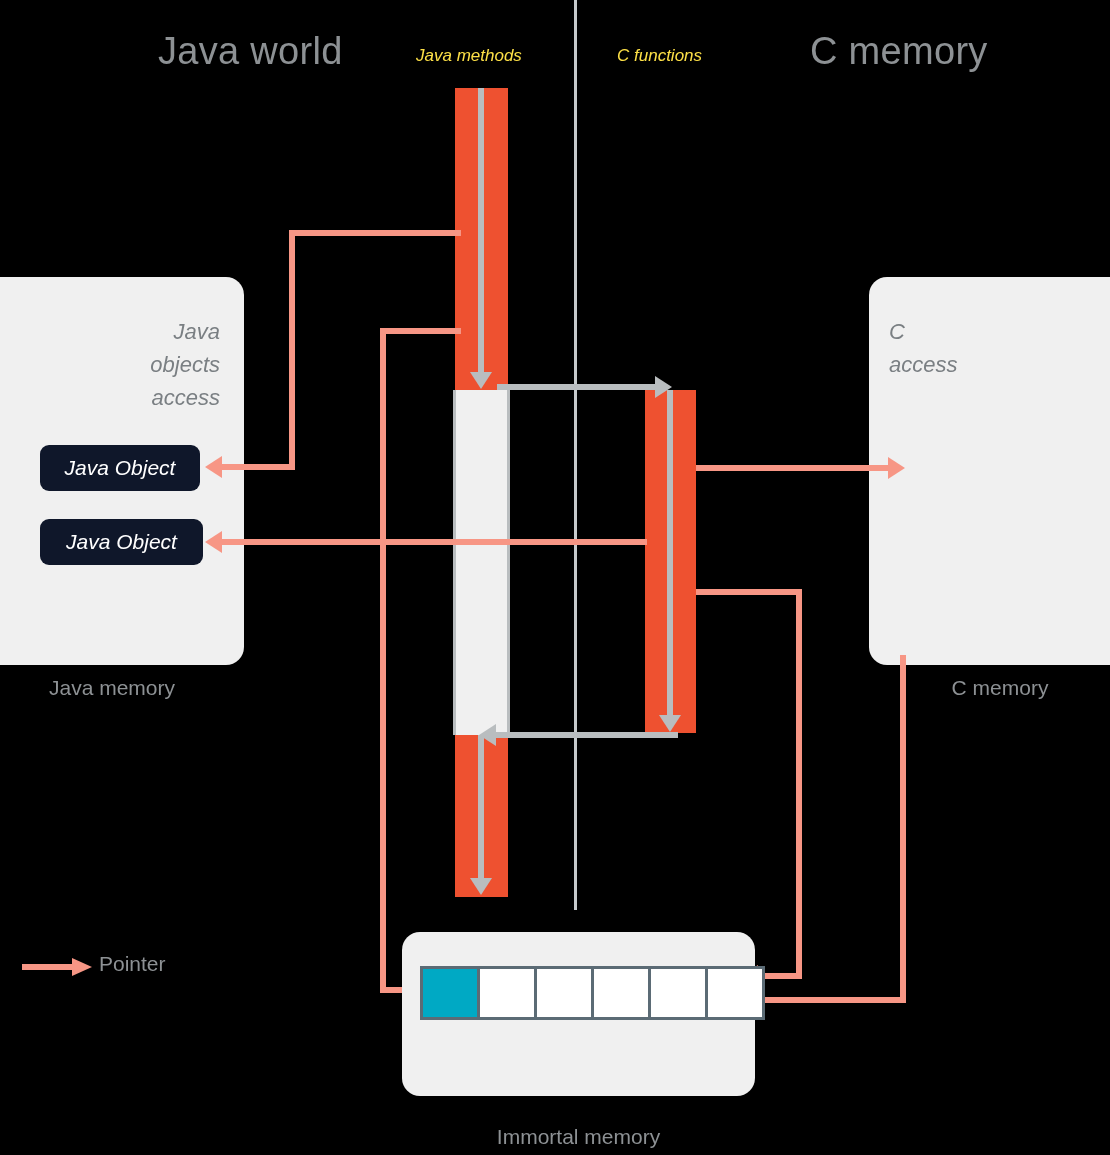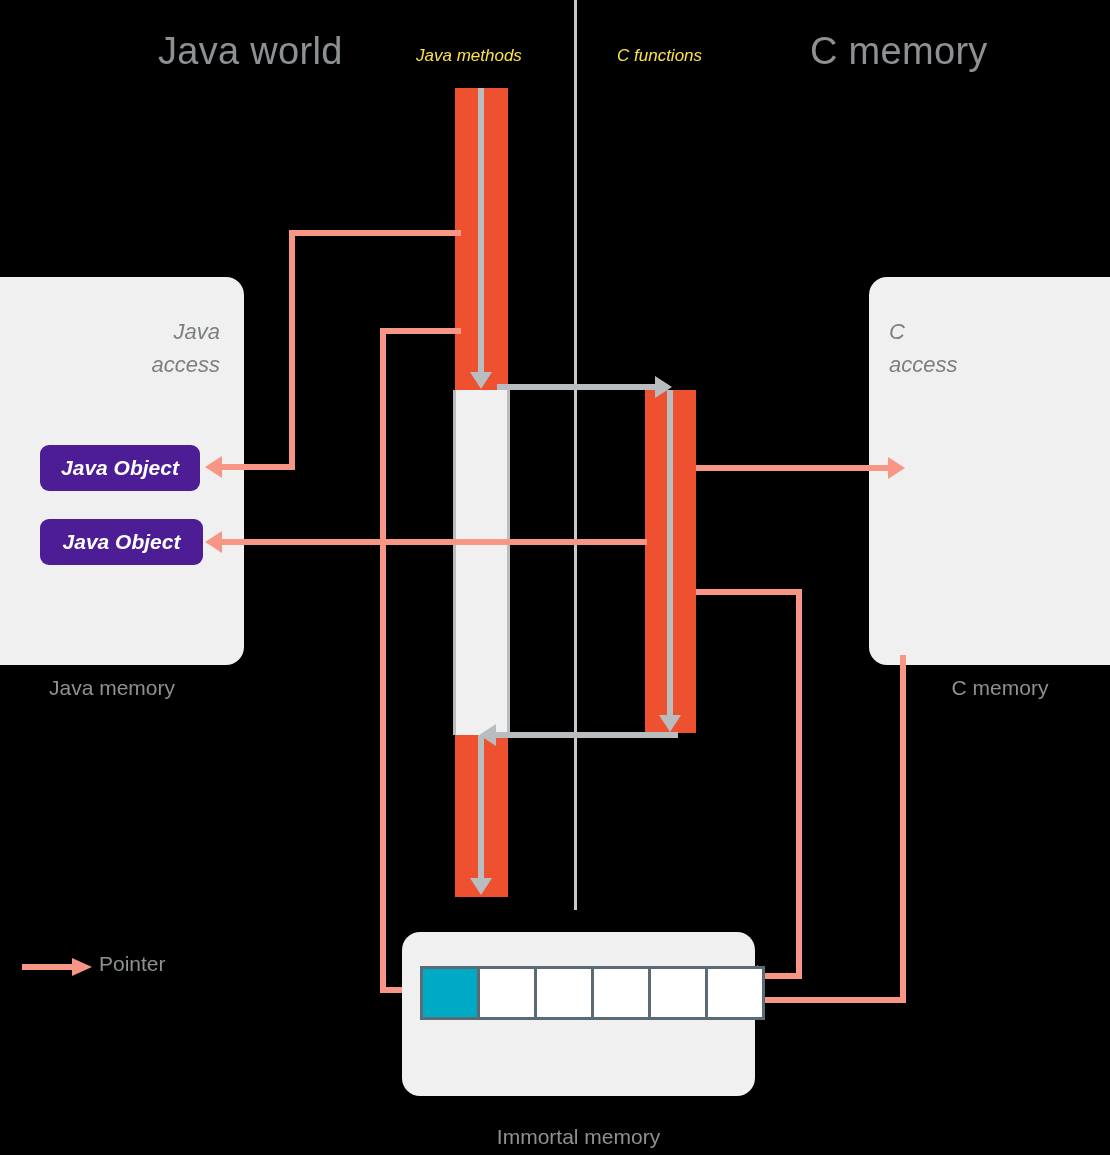--- a/index.html
+++ b/index.html
@@ -14,22 +14,22 @@
 
   
   .divider{background:#c6cacc;width:3px;}
 
   
   .panel{background:#f0f0f0;border-radius:18px;}
   .panel-caption{color:#8d9194;font-size:21px;white-space:nowrap;text-align:center;}
   .panel-note{color:#7a7f83;font-size:22px;font-style:italic;line-height:33px;}
 
   
-  .chip{background:#4c1d95;border-radius:9px;color:#fff;font-size:21px;font-style:italic;
-        display:flex;align-items:center;justify-content:center;white-space:nowrap;font-weight:bold;}
+  .chip{background:#0f172a;border-radius:9px;color:#fff;font-size:21px;font-style:italic;
+        display:flex;align-items:center;justify-content:center;white-space:nowrap;}
 
   
   .bar{background:#ee5130;}
   .bar-inactive{background:#f0f0f0;}
   .flowline{background:#b9bdbf;}
 
   
   .pline{background:#f79685;}
   .gline{background:#b9bdbf;}
 
@@ -58,20 +58,21 @@
   <div class="abs world-title" style="left:158px;top:30px;">Java world</div>
   <div class="abs world-title" style="left:810px;top:30px;">C memory</div>
   <div class="abs col-title" style="left:416px;top:46px;">Java methods</div>
   <div class="abs col-title" style="left:617px;top:46px;">C functions</div>
 
   <div class="abs divider" style="left:574px;top:0px;height:910px;"></div>
 
   <div class="abs panel" style="left:-20px;top:277px;width:264px;height:388px;"></div>
   <div class="abs panel-note" style="left:40px;top:315px;width:180px;text-align:right;">
     <div>Java</div>
+    <div>objects</div>
     <div>access</div>
   </div>
   <div class="abs chip" style="left:40px;top:445px;width:160px;height:46px;">Java Object</div>
   <div class="abs chip" style="left:40px;top:519px;width:163px;height:46px;">Java Object</div>
   <div class="abs panel-caption" style="left:-20px;top:676px;width:264px;">Java memory</div>
 
   <div class="abs panel" style="left:869px;top:277px;width:262px;height:388px;"></div>
   <div class="abs panel-note" style="left:889px;top:315px;width:180px;text-align:left;">
     <div>C</div>
     <div>access</div>

